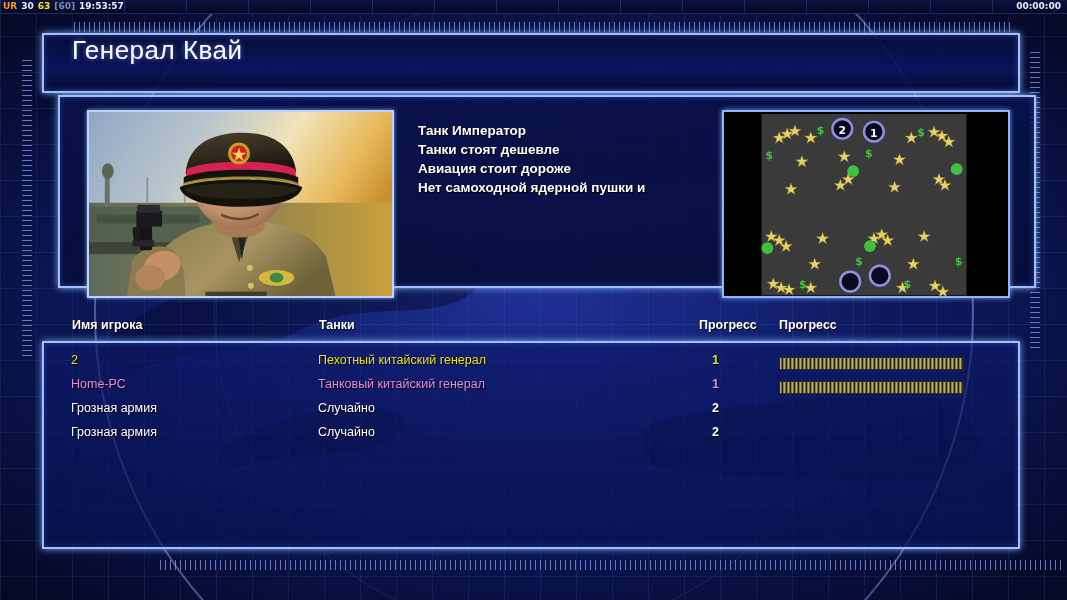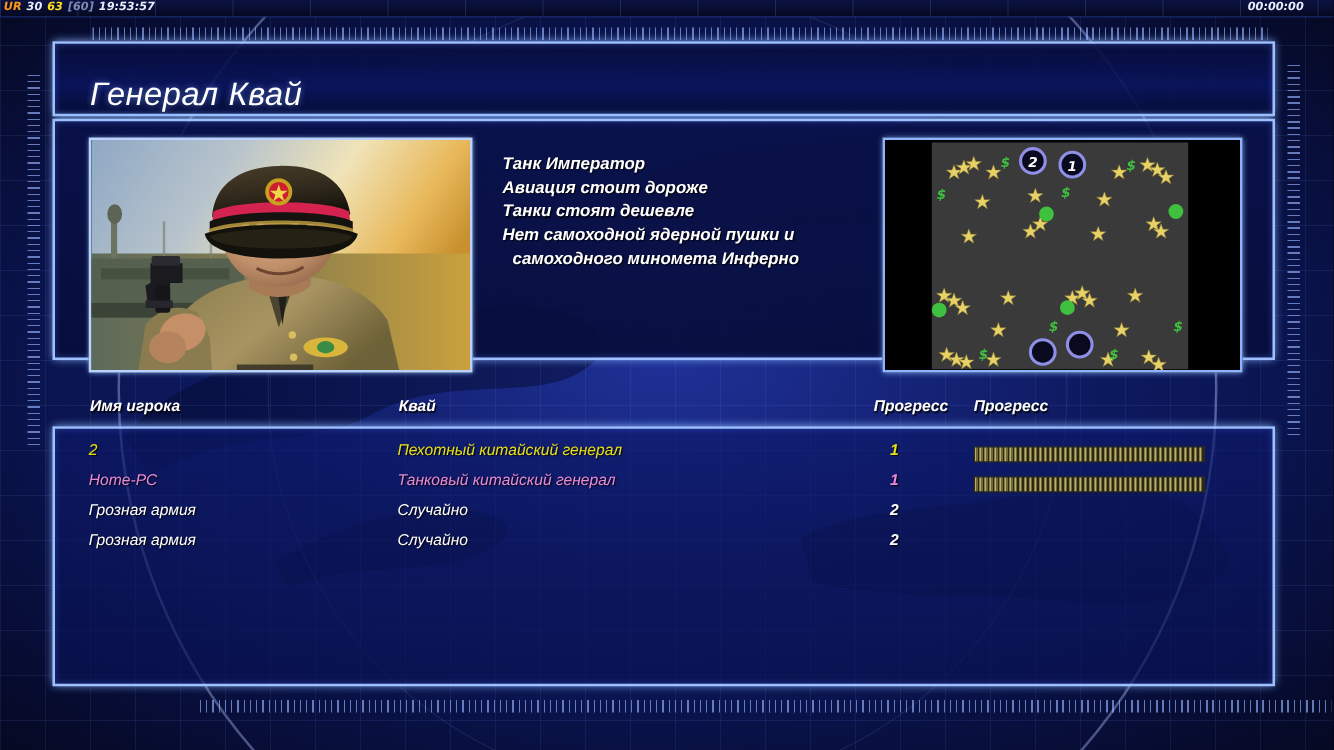--- a/index.html
+++ b/index.html
@@ -10,21 +10,20 @@
   }
 
   
   #screen {
     position:absolute; inset:0;
     background:
       radial-gradient(ellipse 60% 55% at 50% 48%, rgba(40,60,170,0.55) 0%, rgba(14,22,80,0.35) 55%, rgba(4,6,28,0.0) 80%),
       radial-gradient(ellipse 85% 80% at 50% 50%, #13237f 0%, #0d1a63 40%, #070d35 72%, #03050f 100%),
       #02030c;
     overflow:hidden;
-    font-style:italic;
   }
   
   #grid-fine {
     position:absolute; inset:0;
     background-image:
       linear-gradient(to right, rgba(120,150,255,0.10) 1px, transparent 1px),
       linear-gradient(to bottom, rgba(120,150,255,0.10) 1px, transparent 1px);
     background-size:36px 36px;
     pointer-events:none;
   }
@@ -64,21 +63,21 @@
     position:absolute; inset:0;
     background-image:linear-gradient(to right, rgba(90,120,220,.25) 1px, transparent 1px);
     background-size:62px 14px;
   }
   #topbar .stats { position:absolute; left:3px; top:1px; white-space:nowrap; z-index:2;}
   #topbar .stats span { margin-right:4px; }
   .c-or { color:#ff9a16; }
   .c-wh { color:#e8ecff; }
   .c-yl { color:#ffe01a; }
   .c-gr { color:#7d8bb5; }
-  #topbar .clock { position:absolute; right:24px; top:1px; color:#e8ecff; z-index:2;}
+  #topbar .clock { position:absolute; right:6px; top:1px; color:#e8ecff; z-index:2;}
 
   
   .ruler { position:absolute; z-index:20; pointer-events:none; }
   .ruler.h {
     height:10px;
     background-image:repeating-linear-gradient(to right,
        rgba(150,180,255,.65) 0px, rgba(150,180,255,.65) 1px, transparent 1px, transparent 5px);
   }
   .ruler.v {
     width:10px;
@@ -93,31 +92,31 @@
   
   #window {
     position:absolute; left:42px; top:33px; width:978px; height:520px;
     z-index:30;
   }
   #title-bar {
     position:absolute; left:0; top:0; width:978px; height:60px;
     border:2px solid #9ec0ff;
     box-shadow:0 0 7px rgba(140,185,255,.9), inset 0 0 6px rgba(90,130,255,.4);
     background:linear-gradient(to bottom, rgba(7,13,58,.92) 0%, rgba(10,20,92,.90) 60%, rgba(6,12,54,.95) 100%);
-    display:flex; align-items:flex-end;
+    display:flex; align-items:flex-start;
   }
   #title-text {
     color:#ffffff; font-size:26px; font-weight:400;
     padding-left:28px; letter-spacing:.5px;
     text-shadow:0 0 5px rgba(130,170,255,.6);
   }
 
   
   #content-row {
-    position:absolute; left:0; top:62px; width:978px; height:193px;
+    position:absolute; left:16px; top:62px; width:978px; height:193px;
     border:2px solid #9ec0ff;
     box-shadow:0 0 7px rgba(140,185,255,.9), inset 0 0 6px rgba(90,130,255,.35);
     background:linear-gradient(to bottom, rgba(9,17,74,.88), rgba(7,13,58,.92));
   }
   #portrait-frame {
     position:absolute; left:27px; top:13px; width:307px; height:188px;
     border:2px solid #b9d2ff;
     box-shadow:0 0 4px rgba(150,190,255,.9);
     overflow:hidden;
     background:#203040;
@@ -324,24 +323,23 @@
 
           <circle cx="163" cy="158" r="3" fill="#d8c05c"></circle>
           <circle cx="164" cy="176" r="3" fill="#d8c05c"></circle>
 
           <rect x="118" y="182" width="62" height="6" fill="#3a3526" opacity=".9"></rect>
         </svg>
       </div>
 
       <div id="desc">
         <div>Танк Император</div>
+        <div>Танки стоят дешевле</div>
         <div>Авиация стоит дороже</div>
-        <div>Танки стоят дешевле</div>
         <div>Нет самоходной ядерной пушки и</div>
-        <div class="indent"> самоходного миномета Инферно</div>
       </div>
 
       <div id="map-frame">
         <svg id="map-canvas" viewBox="0 0 288 188" preserveAspectRatio="none">
           <rect x="0" y="0" width="288" height="188" fill="#000000"></rect>
           <rect x="38" y="2" width="208" height="184" fill="#3a3a3a"></rect>
 
           <g fill="#e8d268" stroke="#8a7a30" stroke-width="0.4">
 
             <path d="M56,20 l1.6,4.4 4.7,0 -3.8,2.8 1.5,4.5 -4,-2.8 -4,2.8 1.5,-4.5 -3.8,-2.8 4.7,0 Z"></path>
@@ -405,21 +403,21 @@
             <text x="152" y="25" fill="#ffffff" font-family="DejaVu Sans, sans-serif" font-size="11" font-weight="bold" text-anchor="middle">1</text>
             <circle cx="128" cy="172" r="10" fill="#0a0a1e" stroke="#8f8fe8" stroke-width="2.5"></circle>
             <circle cx="158" cy="166" r="10" fill="#0a0a1e" stroke="#8f8fe8" stroke-width="2.5"></circle>
           </g>
         </svg>
       </div>
     </div>
 
     <div id="list-headers">
       <div id="hdr-name">Имя игрока</div>
-      <div id="hdr-army">Квай</div>
+      <div id="hdr-army">Танки</div>
       <div id="hdr-team">Прогресс</div>
       <div id="hdr-prog">Прогресс</div>
     </div>
 
     <div id="list-box">
         <div class="prow" style="top: 10px;">
           <div class="pcell c-name" style="color: rgb(232, 224, 21);">2</div>
           <div class="pcell c-army" style="color: rgb(232, 224, 21);">Пехотный китайский генерал</div>
           <div class="pcell c-team" style="color: rgb(232, 224, 21);">1</div>
           <div class="bar-wrap">

